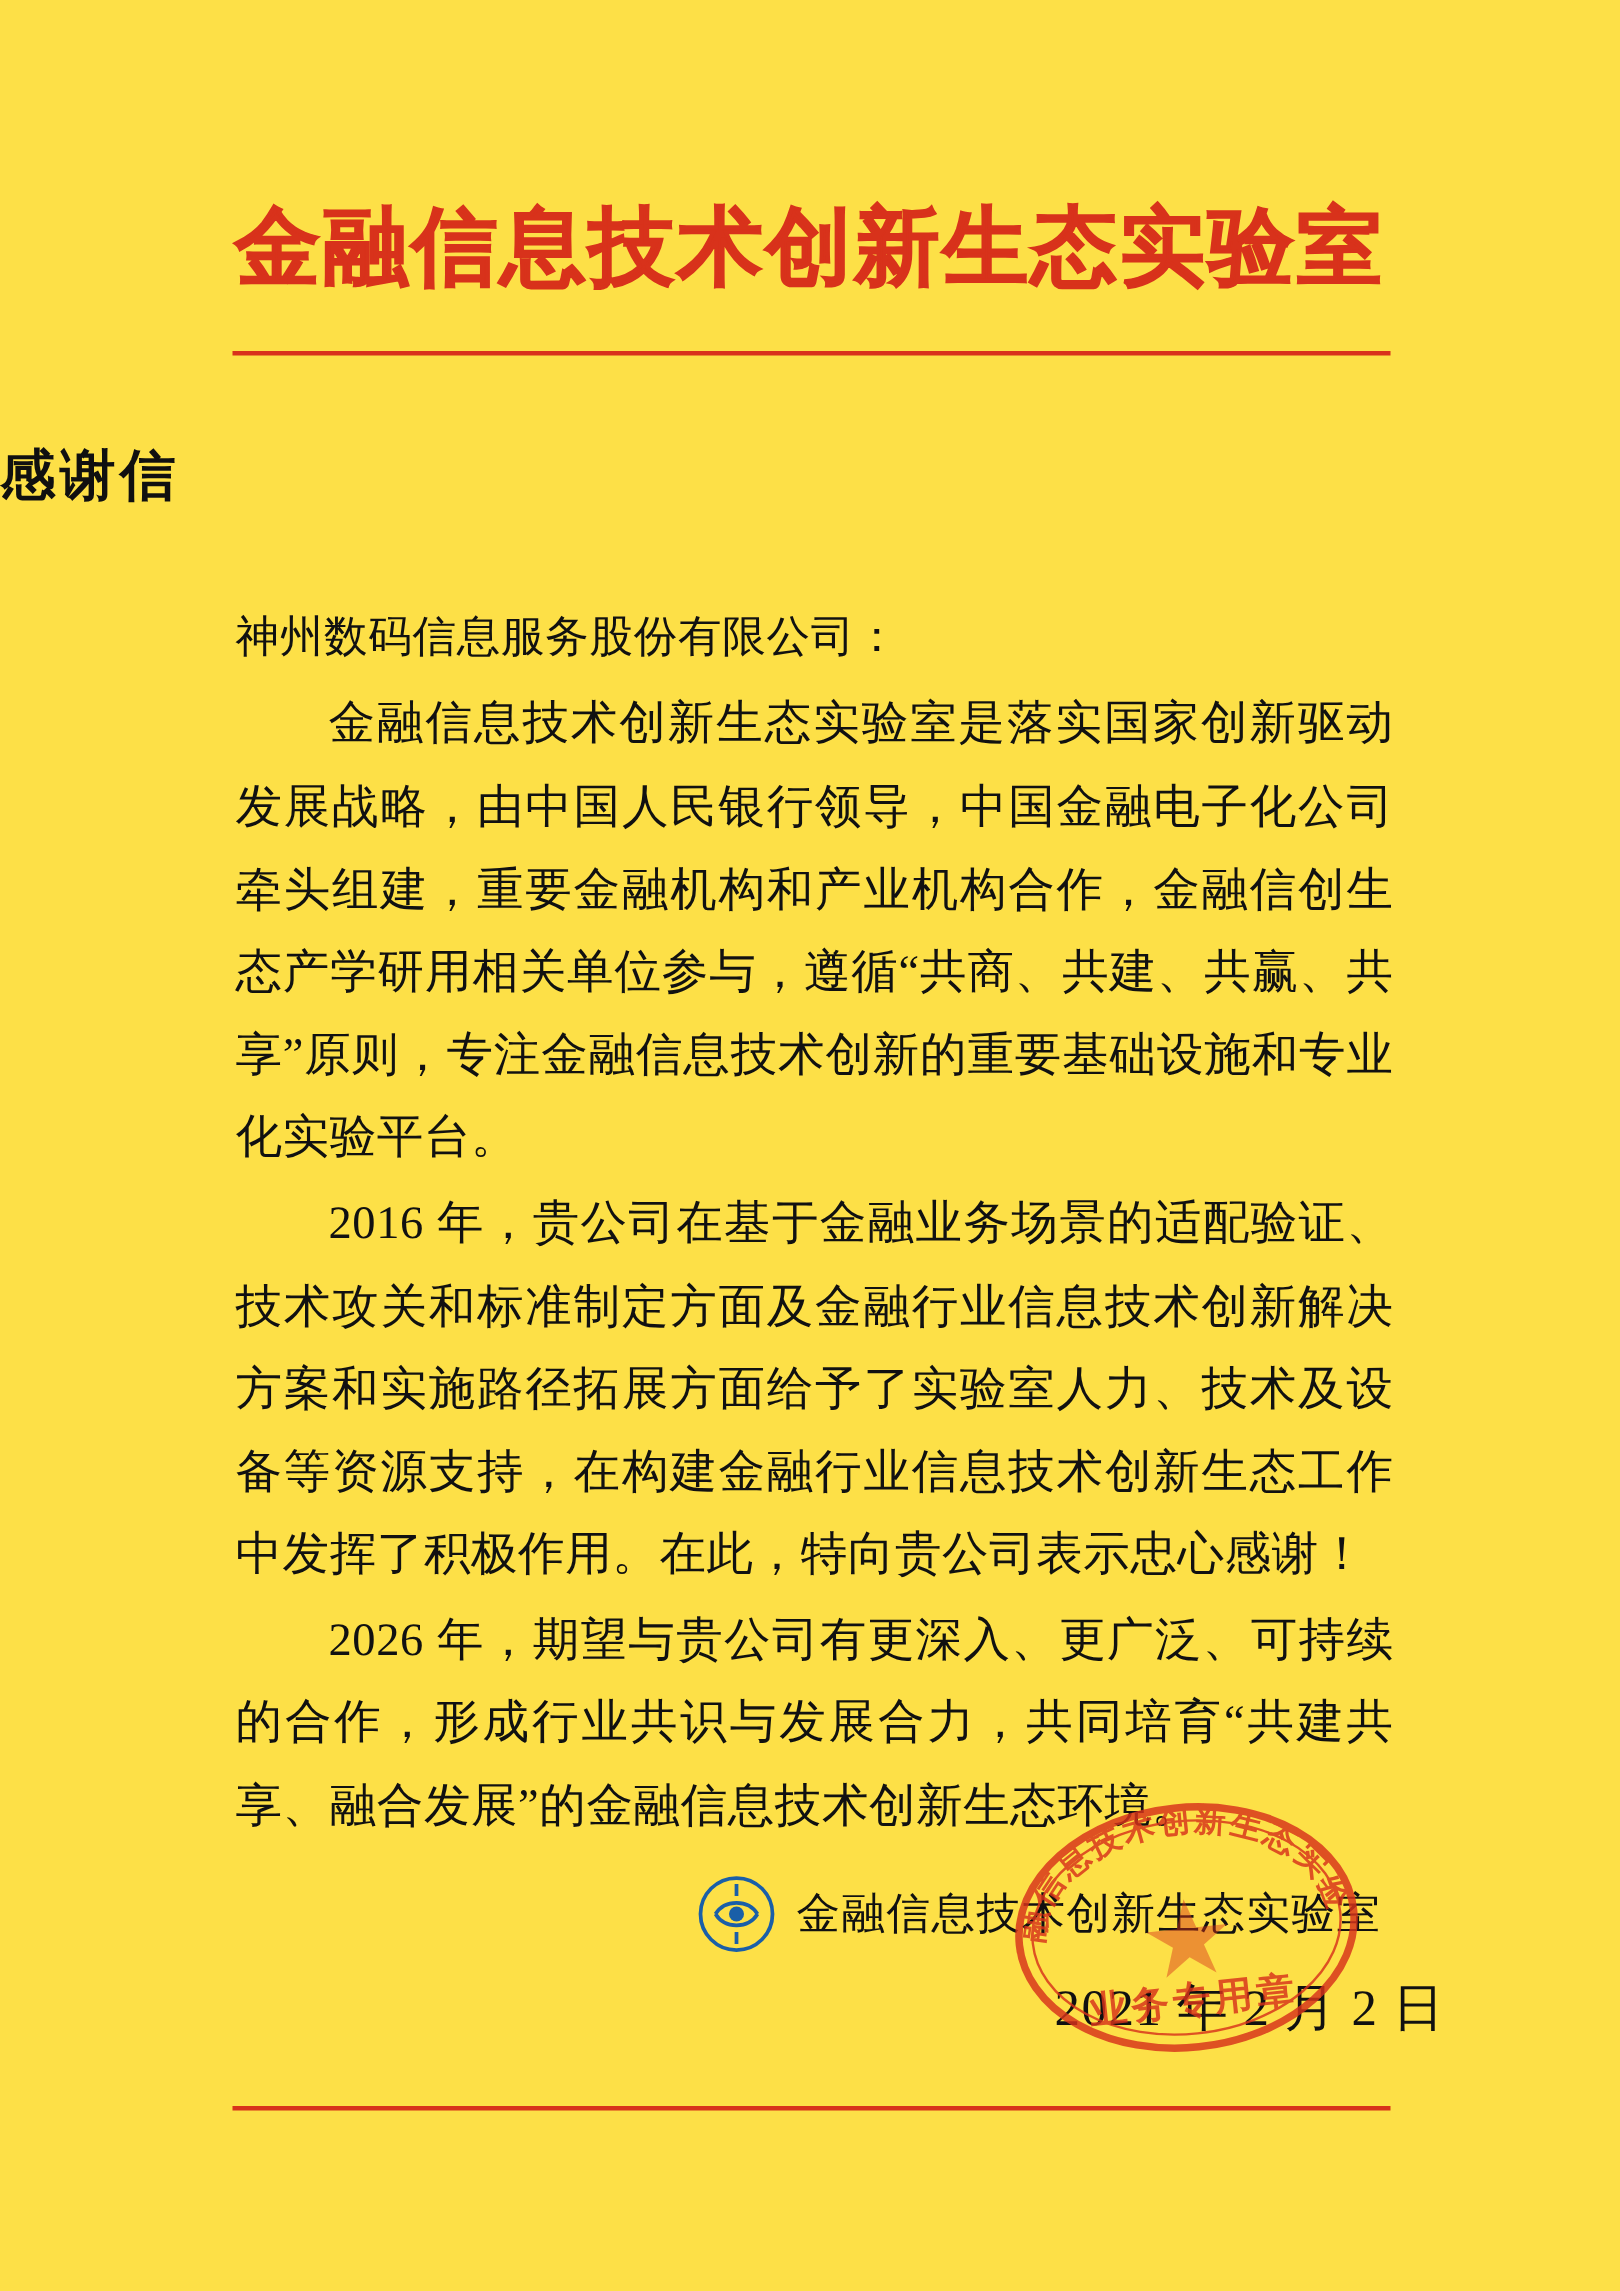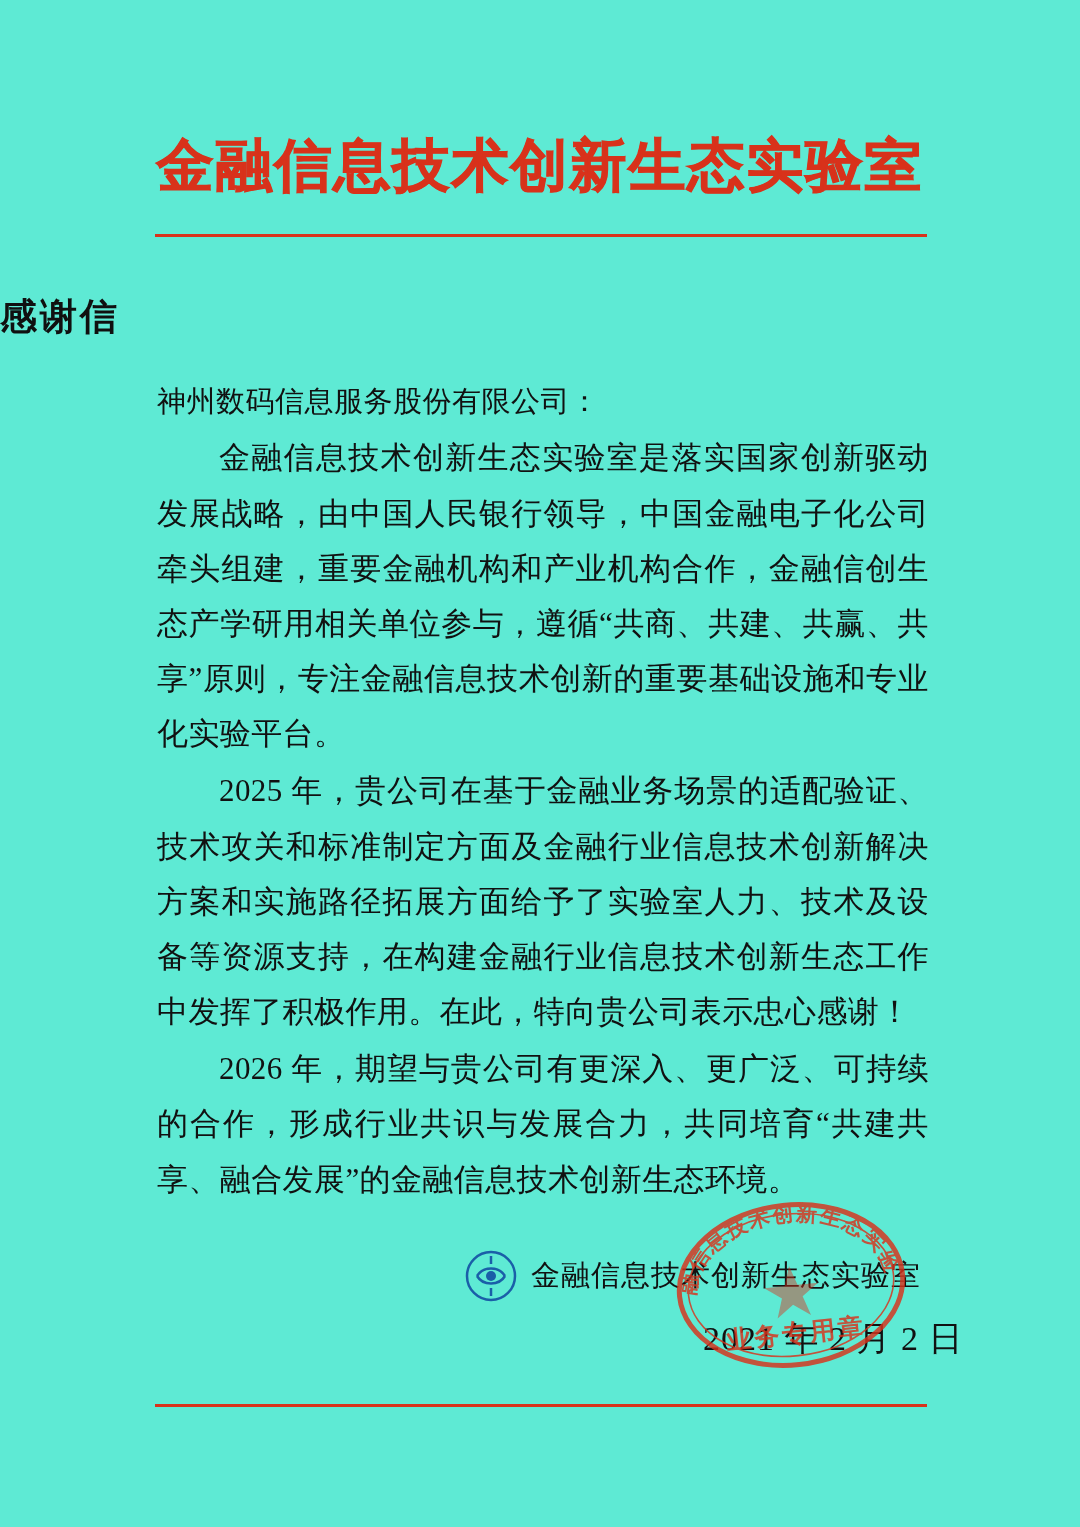--- a/index.html
+++ b/index.html
@@ -12,21 +12,21 @@
     height: 1527px;
     font-family: "Liberation Serif", "DejaVu Serif", serif;
     color: #111111;
     position: relative;
     overflow: hidden;
   }
   .page {
     position: relative;
     width: 1080px;
     height: 1527px;
-    background: #5eead4;
+    background: #fde047;
   }
 
   
   .letterhead {
     position: absolute;
     top: 132px;
     left: 0;
     width: 1080px;
     text-align: center;
   }
@@ -68,20 +68,21 @@
     position: absolute;
     top: 378px;
     left: 157px;
     width: 772px;
   }
   .salutation {
     font-size: 29px;
     line-height: 1.6;
     letter-spacing: 0.5px;
     margin-bottom: 6px;
+    margin-top: 24px;
   }
   .para {
     font-size: 31px;
     line-height: 1.78;
     letter-spacing: 0.4px;
     text-indent: 2em;
     text-align: justify;
     text-justify: inter-ideograph;
     margin: 0 0 2px 0;
   }
@@ -154,21 +155,21 @@
   <div class="letterhead">
     <div class="letterhead-title">金融信息技术创新生态实验室</div>
   </div>
   <div class="letterhead-rule"></div>
 
   <div class="doc-title">感谢信</div>
 
   <div class="body-block">
     <div class="salutation">神州数码信息服务股份有限公司：</div>
     <p class="para">金融信息技术创新生态实验室是落实国家创新驱动发展战略，由中国人民银行领导，中国金融电子化公司牵头组建，重要金融机构和产业机构合作，金融信创生态产学研用相关单位参与，遵循“共商、共建、共赢、共享”原则，专注金融信息技术创新的重要基础设施和专业化实验平台。</p>
-    <p class="para">2025 年，贵公司在基于金融业务场景的适配验证、技术攻关和标准制定方面及金融行业信息技术创新解决方案和实施路径拓展方面给予了实验室人力、技术及设备等资源支持，在构建金融行业信息技术创新生态工作中发挥了积极作用。在此，特向贵公司表示忠心感谢！</p>
+    <p class="para">2016 年，贵公司在基于金融业务场景的适配验证、技术攻关和标准制定方面及金融行业信息技术创新解决方案和实施路径拓展方面给予了实验室人力、技术及设备等资源支持，在构建金融行业信息技术创新生态工作中发挥了积极作用。在此，特向贵公司表示忠心感谢！</p>
     <p class="para">2026 年，期望与贵公司有更深入、更广泛、可持续的合作，形成行业共识与发展合力，共同培育“共建共享、融合发展”的金融信息技术创新生态环境。</p>
   </div>
 
   <div class="signature">
     <div class="sig-row">
       <span class="sig-logo">
         <svg width="52" height="52" viewBox="0 0 52 52" aria-hidden="true">
           <circle cx="26" cy="26" r="24" fill="none" stroke="#1a5fa8" stroke-width="2.5"></circle>
           <path d="M12 26c6-10 22-10 28 0" fill="none" stroke="#1a5fa8" stroke-width="2.5"></path>
           <path d="M12 26c6 10 22 10 28 0" fill="none" stroke="#1a5fa8" stroke-width="2.5"></path>

